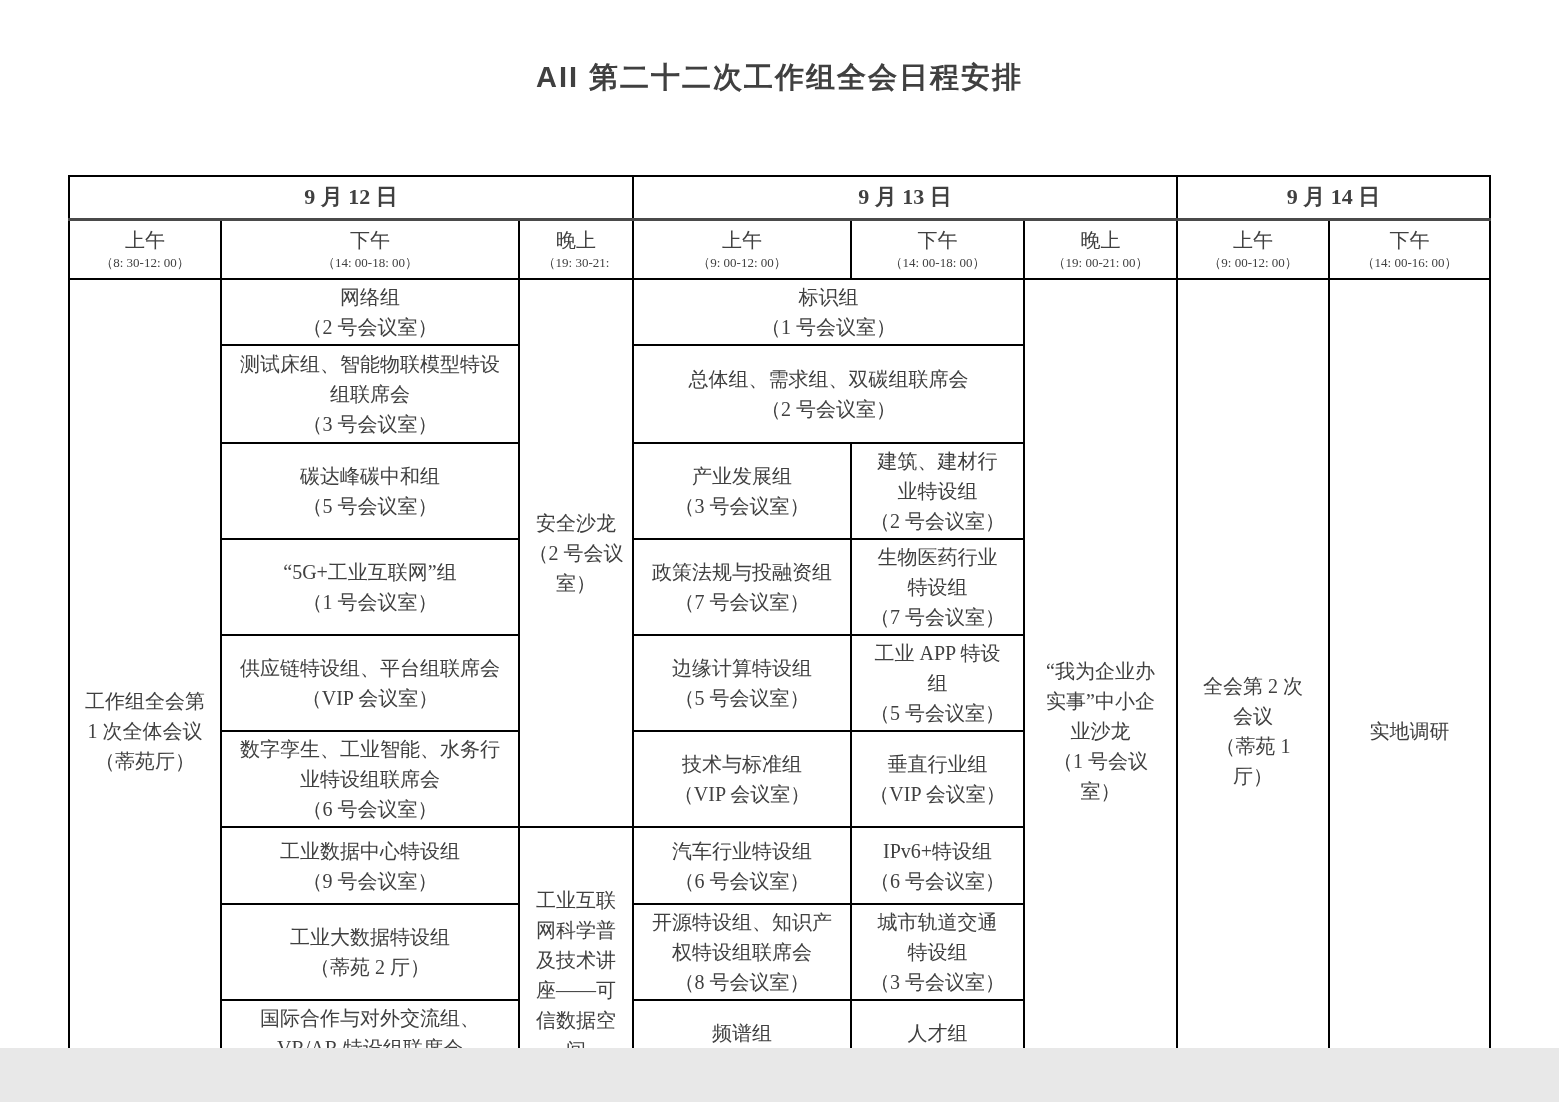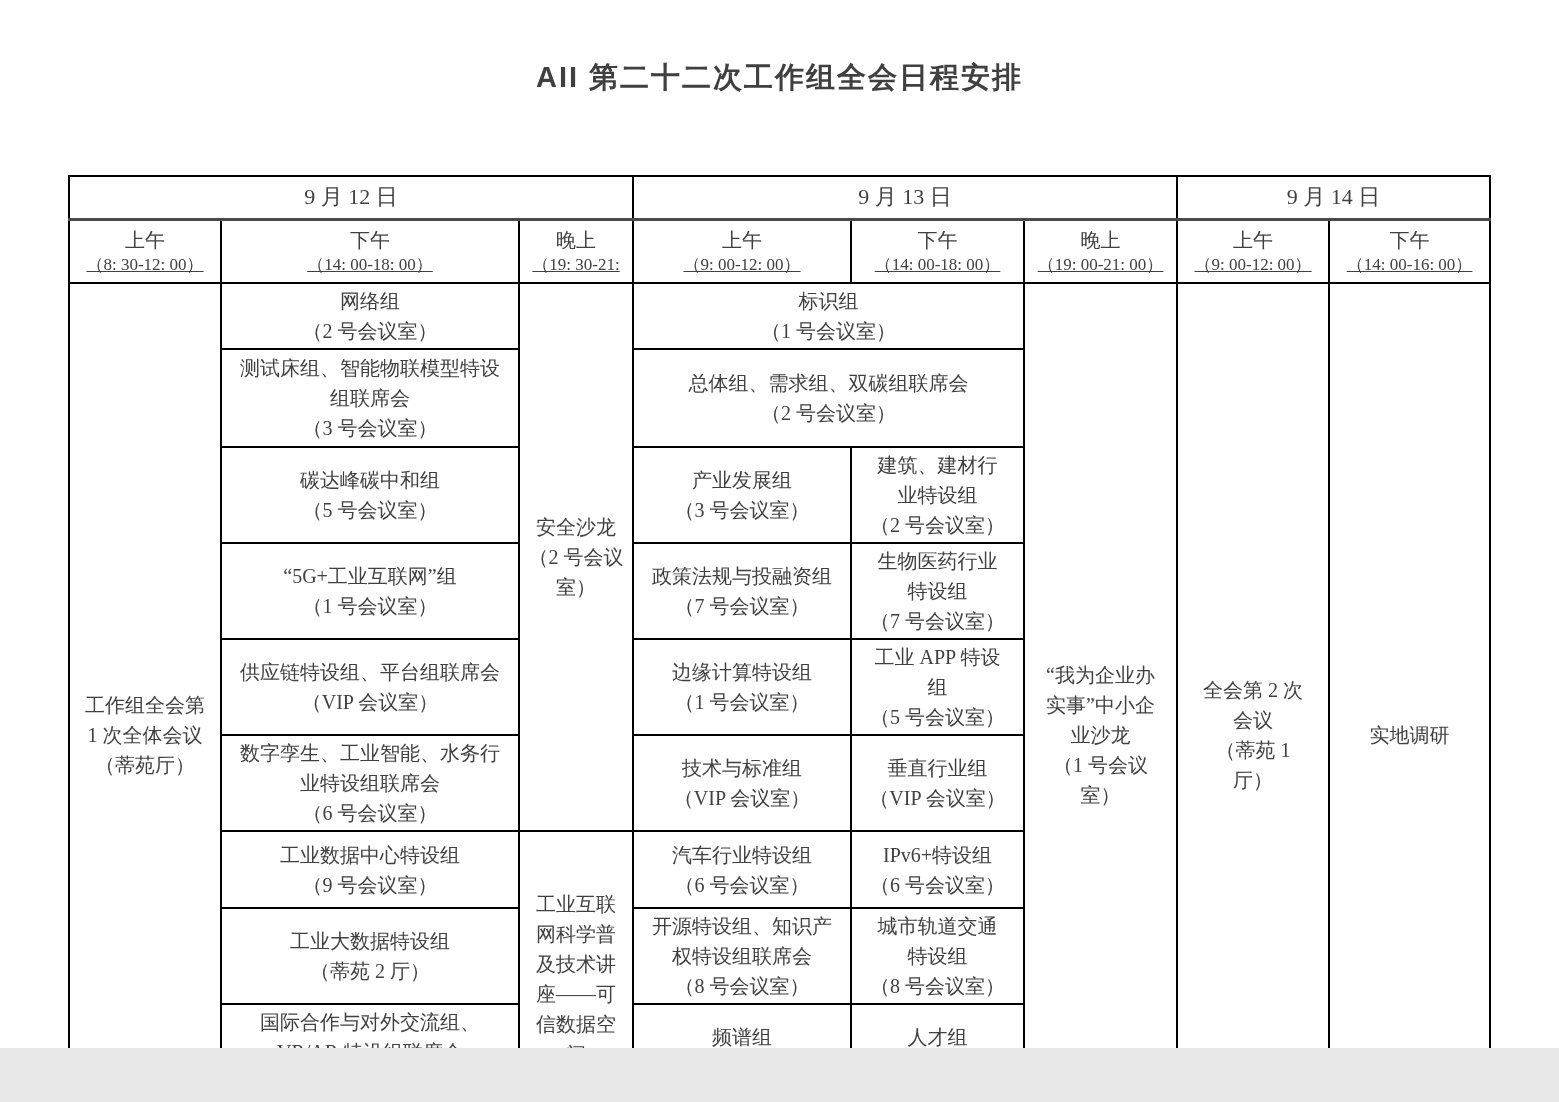--- a/index.html
+++ b/index.html
@@ -37,32 +37,32 @@
   .schedule th, .schedule td {
     border: 2px solid #000;
     text-align: center;
     vertical-align: middle;
     white-space: pre-line;
     overflow: hidden;
   }
   tr.dates-row th {
     height: 43px;
     font-size: 22px;
-    font-weight: 400;
+    font-weight: 700;
     border-bottom: 3px solid #4a4a4a;
     padding: 1px 2px;
   }
   tr.periods-row th {
     height: 60px;
     font-weight: 400;
     font-size: 20px;
     line-height: 1.35;
     padding: 6px;
   }
-  tr.periods-row .time { font-size: 17px; text-decoration: underline; }
+  tr.periods-row .time { font-size: 13px; }
   .schedule td {
     font-size: 20px;
     line-height: 1.5;
     padding: 2px 16px;
   }
   td.tight  { padding: 2px 8px; }  
   td.narrow { padding: 2px 16px; }  
   td.left-col { padding: 2px 10px; }
   
   tr.r1  { height: 56px; }
@@ -146,21 +146,21 @@
 （1 号会议室）</td>
         <td>政策法规与投融资组
 （7 号会议室）</td>
         <td>生物医药行业特设组
 （7 号会议室）</td>
       </tr>
       <tr class="r5">
         <td>供应链特设组、平台组联席会
 （VIP 会议室）</td>
         <td>边缘计算特设组
-（1 号会议室）</td>
+（5 号会议室）</td>
         <td>工业 APP 特设组
 （5 号会议室）</td>
       </tr>
       <tr class="r6">
         <td>数字孪生、工业智能、水务行业特设组联席会
 （6 号会议室）</td>
         <td>技术与标准组
 （VIP 会议室）</td>
         <td>垂直行业组
 （VIP 会议室）</td>
@@ -174,21 +174,21 @@
 （6 号会议室）</td>
         <td>IPv6+特设组
 （6 号会议室）</td>
       </tr>
       <tr class="r8">
         <td>工业大数据特设组
 （蒂苑 2 厅）</td>
         <td>开源特设组、知识产权特设组联席会
 （8 号会议室）</td>
         <td>城市轨道交通特设组
-（8 号会议室）</td>
+（3 号会议室）</td>
       </tr>
       <tr class="r9">
         <td>国际合作与对外交流组、VR/AR 特设组联席会
 （7 号会议室）</td>
         <td>频谱组
 （9 号会议室）</td>
         <td>人才组
 （9 号会议室）</td>
       </tr>
       <tr class="r10">

